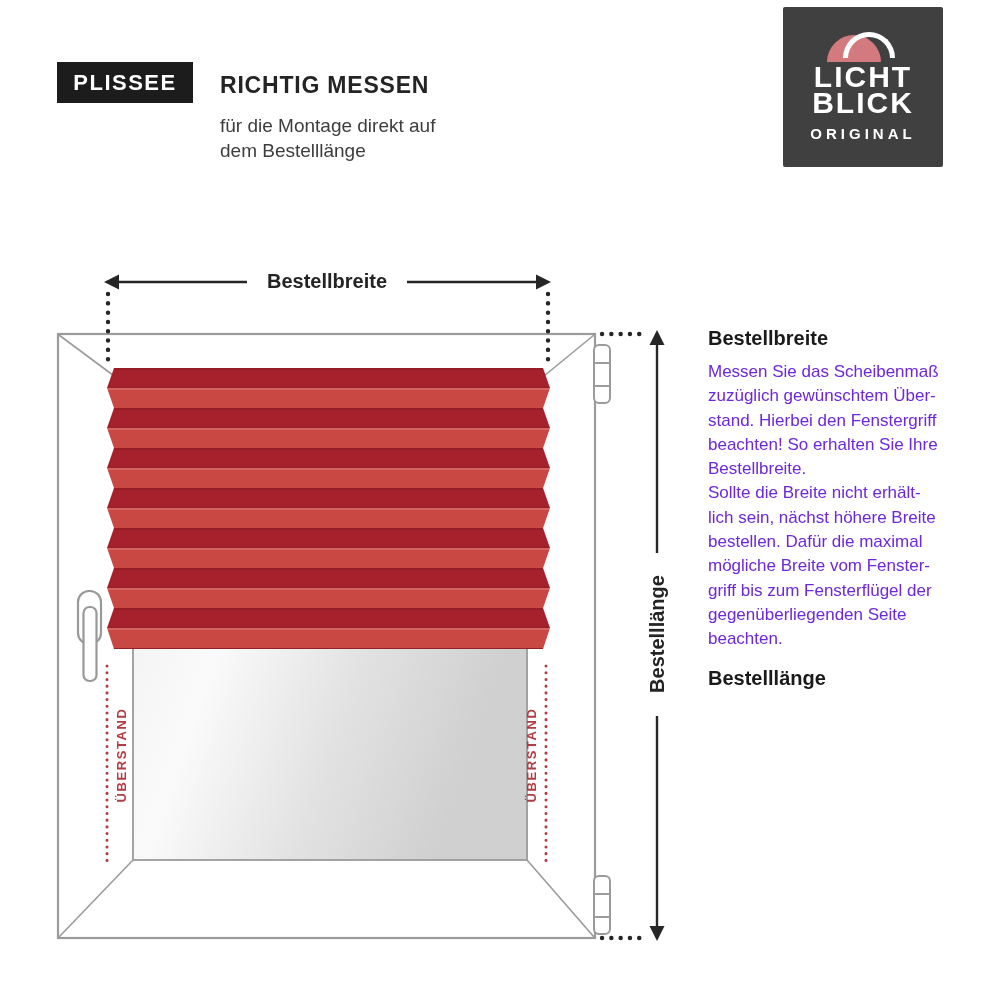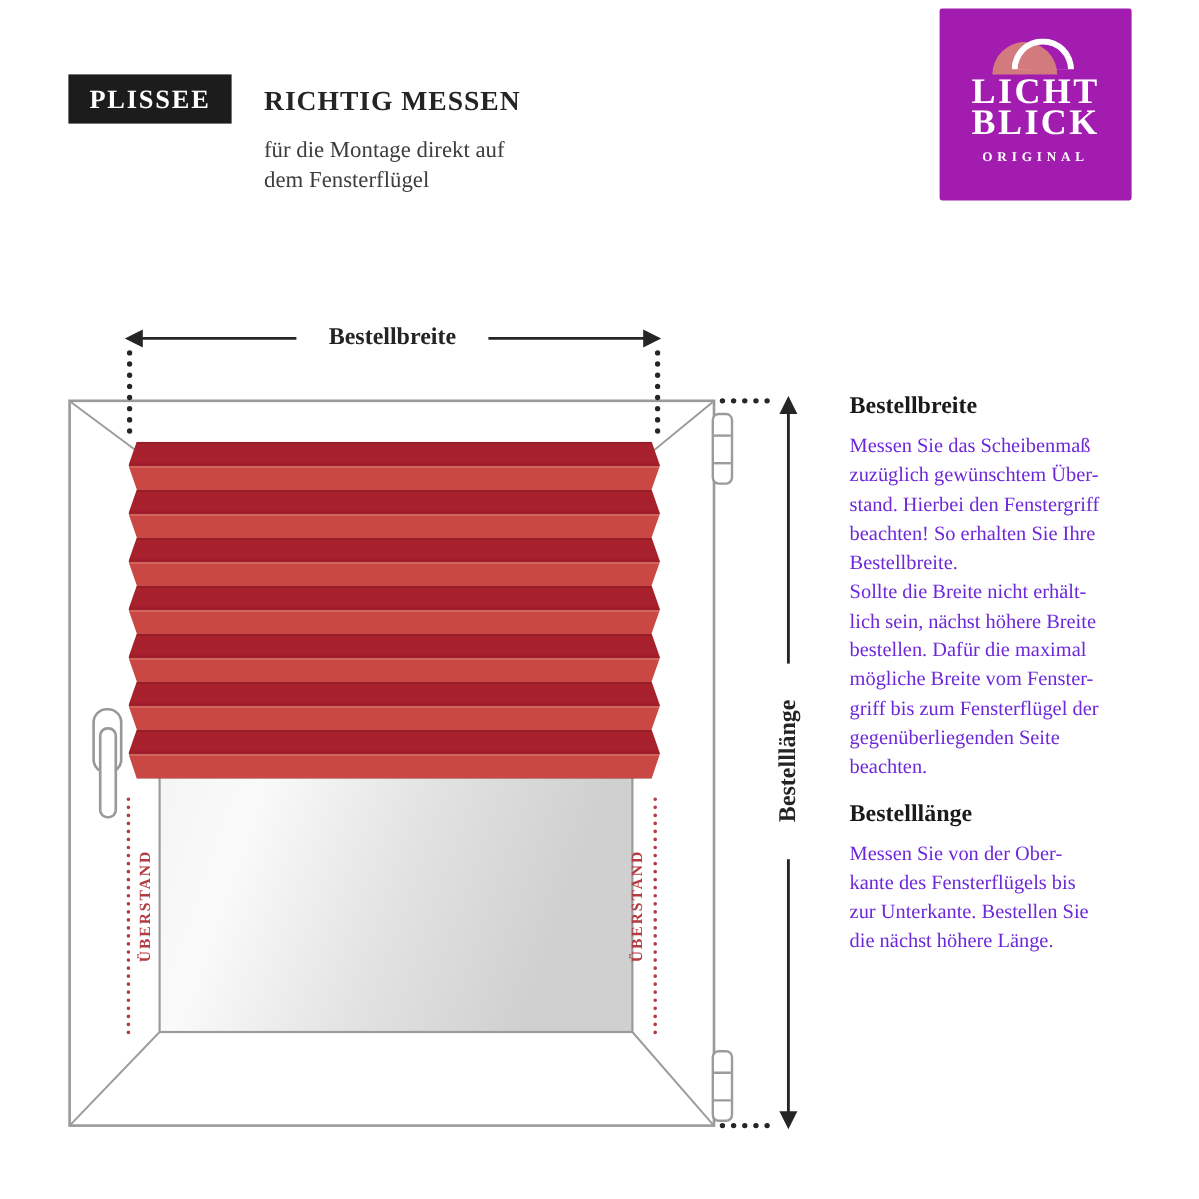--- a/index.html
+++ b/index.html
@@ -1,55 +1,55 @@
 <!DOCTYPE html>
 <html><head>
 <meta charset="utf-8">
 <style>
   * { margin:0; padding:0; box-sizing:border-box; }
   html,body { background:#ffffff; }
   .page {
     position:relative; width:999px; height:999px; background:#ffffff;
-    font-family:Liberation Serif, serif; overflow:hidden; color:#2e2e2e;
+    font-family:Liberation Sans, sans-serif; overflow:hidden; color:#2e2e2e;
   }
   
   .badge {
     position:absolute; left:57px; top:62px; width:136px; height:41px;
     background:#1c1c1c; color:#ffffff; display:flex; align-items:center; justify-content:center;
     font-size:22px; font-weight:bold; letter-spacing:1.5px;
   }
   .title {
     position:absolute; left:220px; top:72px; font-size:23px; font-weight:bold;
     color:#242424; letter-spacing:0.8px;
   }
   .subtitle {
     position:absolute; left:220px; top:113px; font-size:19px; line-height:25px;
     color:#3d3d3d; white-space:pre-line;
   }
   
   .logo {
     position:absolute; left:783px; top:7px; width:160px; height:160px;
-    background:#a21caf; border-radius:2px; text-align:center;
+    background:#404040; border-radius:2px; text-align:center;
   }
   .logo-arch { position:absolute; left:0; top:25px; width:160px; height:30px; }
   .logo-arch .pink {
     position:absolute; left:44px; top:3px; width:54px; height:27px;
     background:#d27a7e; border-radius:54px 54px 0 0;
   }
   .logo-arch .arc {
     position:absolute; left:60px; top:0; width:52px; height:26px;
     border:5px solid #ffffff; border-bottom:none; border-radius:52px 52px 0 0;
   }
   .logo-word {
     position:relative; color:#ffffff; font-weight:bold; font-size:30px;
     letter-spacing:2px; line-height:26px;
   }
   .logo-word.l1 { margin-top:57px; }
   .logo-sub {
-    position:relative; margin-top:9px; color:#ffffff; font-size:11px;
+    position:relative; margin-top:9px; color:#ffffff; font-size:15px;
     letter-spacing:4px; font-weight:bold;
   }
   
   .diagram-svg { position:absolute; left:0; top:0; width:999px; height:999px; }
   .blind {
     position:absolute; left:107px; top:368px; width:443px; height:281px;
     background:
       repeating-linear-gradient(180deg,
         rgba(0,0,0,0.10) 0 2px, rgba(0,0,0,0) 2px 18px, rgba(0,0,0,0.06) 18px 20px,
         rgba(255,255,255,0.16) 20px 22px, rgba(255,255,255,0) 22px 40px),
@@ -80,21 +80,21 @@
 </head>
 <body>
 
 <div class="page">
 
   <div class="badge">
     <span>PLISSEE</span>
   </div>
   <div class="title">RICHTIG MESSEN</div>
   <div class="subtitle">für die Montage direkt auf
-dem Fensterflügel</div>
+dem Bestelllänge</div>
 
   <div class="logo">
     <div class="logo-arch">
       <div class="pink"></div>
       <div class="arc"></div>
     </div>
     <div class="logo-word l1">LICHT</div>
     <div class="logo-word">BLICK</div>
     <div class="logo-sub">ORIGINAL</div>
   </div>
@@ -177,20 +177,16 @@
 Sollte die Breite nicht erhält-
 lich sein, nächst höhere Breite
 bestellen. Dafür die maximal
 mögliche Breite vom Fenster-
 griff bis zum Fensterflügel der
 gegenüberliegenden Seite
 beachten.</div>
     </div>
     <div class="info-section">
       <div class="info-heading">Bestelllänge</div>
-      <div class="info-body">Messen Sie von der Ober-
-kante des Fensterflügels bis
-zur Unterkante. Bestellen Sie
-die nächst höhere Länge.</div>
     </div>
   </div>
 
 </div>
 
 </body></html>

